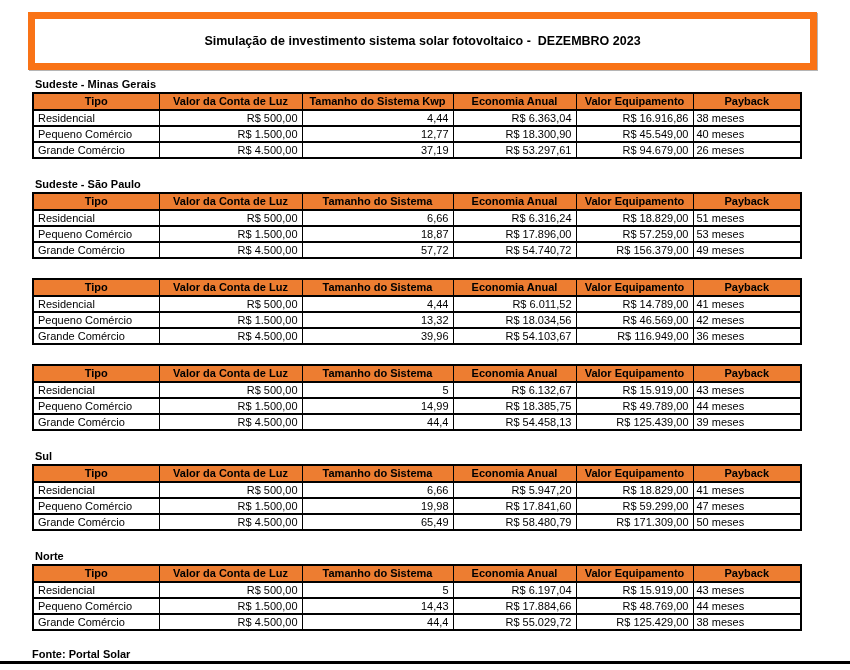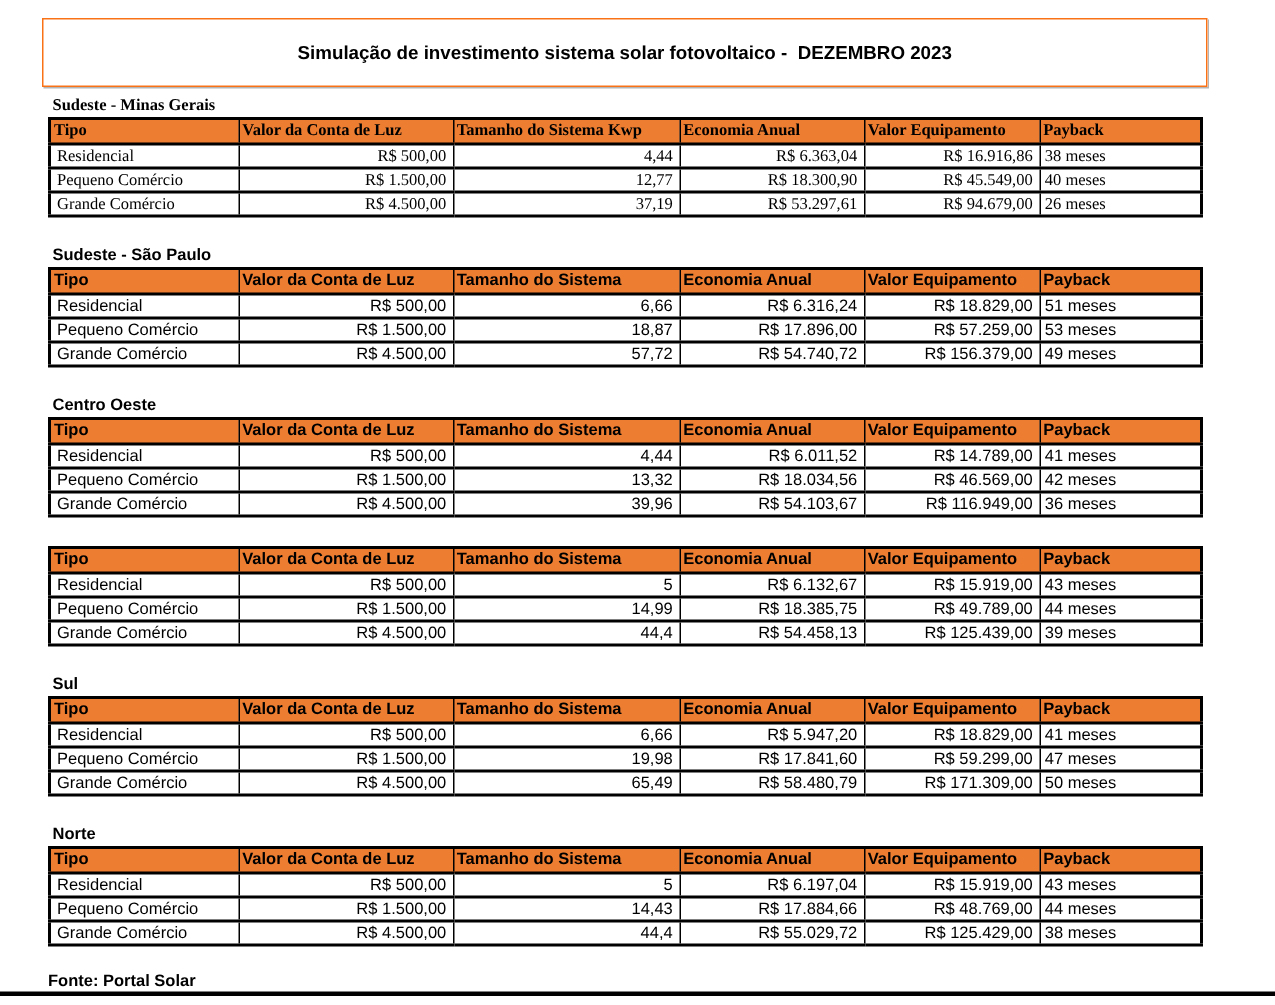--- a/index.html
+++ b/index.html
@@ -14,39 +14,39 @@
     height: 670px;
     position: relative;
     overflow: hidden;
   }
   .title-box {
     position: absolute;
     left: 28px;
     top: 12px;
     width: 775px;
     height: 44px;
-    border: 1px solid #f97316;
+    border: 7px solid #f97316;
     box-shadow: 1px 1px 0 rgba(120,120,120,0.55);
     display: flex;
     align-items: center;
     justify-content: center;
   }
   .title-text {
     font-size: 12.5px;
     font-weight: bold;
     white-space: pre;
   }
   .content {
     position: absolute;
     left: 0;
     top: 58px;
     width: 850px;
   }
   .section { margin-top: 19px; }
-  .section:first-child { margin-top: 6px; font-family: Liberation Serif, serif; }
+  .section:first-child { margin-top: 20px; }
   .section-label {
     margin-left: 35px;
     margin-bottom: 1px;
     font-size: 11px;
     font-weight: bold;
     height: 13px;
     line-height: 13px;
   }
   table.sim-table {
     border-collapse: collapse;
@@ -59,21 +59,21 @@
   col.c2 { width: 143px; }
   col.c3 { width: 151px; }
   col.c4 { width: 123px; }
   col.c5 { width: 117px; }
   col.c6 { width: 108px; }
   table.sim-table th {
     border: 1px solid #000;
     border-bottom: 2px solid #000;
     font-size: 11px;
     font-weight: bold;
-    text-align: left;
+    text-align: center;
     height: 13px;
     padding: 1px 2px;
     line-height: 13px;
   }
   table.sim-table td {
     border: 1px solid #000;
     border-bottom: 2px solid #000;
     font-size: 11px;
     height: 11px;
     line-height: 12px;
@@ -205,21 +205,20 @@
             <td>57,72</td>
             <td>R$ 54.740,72</td>
             <td>R$ 156.379,00</td>
             <td>49 meses</td>
           </tr>
         </tbody>
     </table>
   </div>
 
   <div class="section">
-    <div class="section-label">Centro Oeste</div>
     <table class="sim-table">
       <colgroup>
         <col class="c1">
           <col class="c2">
           <col class="c3">
         <col class="c4">
           <col class="c5">
           <col class="c6">
       </colgroup>
       <thead>

